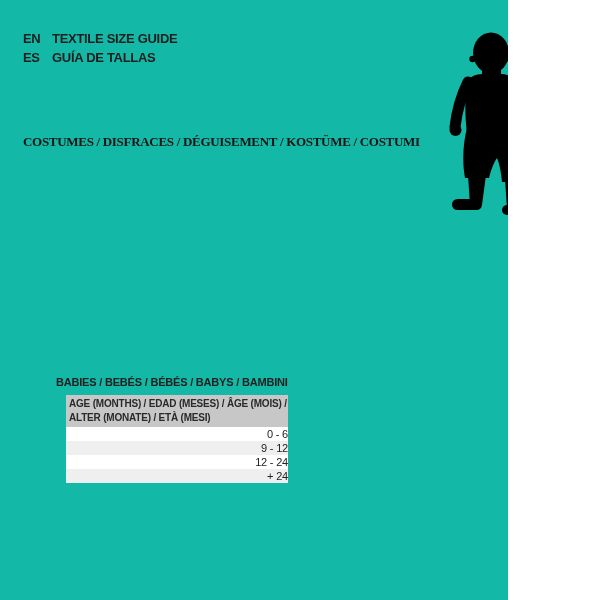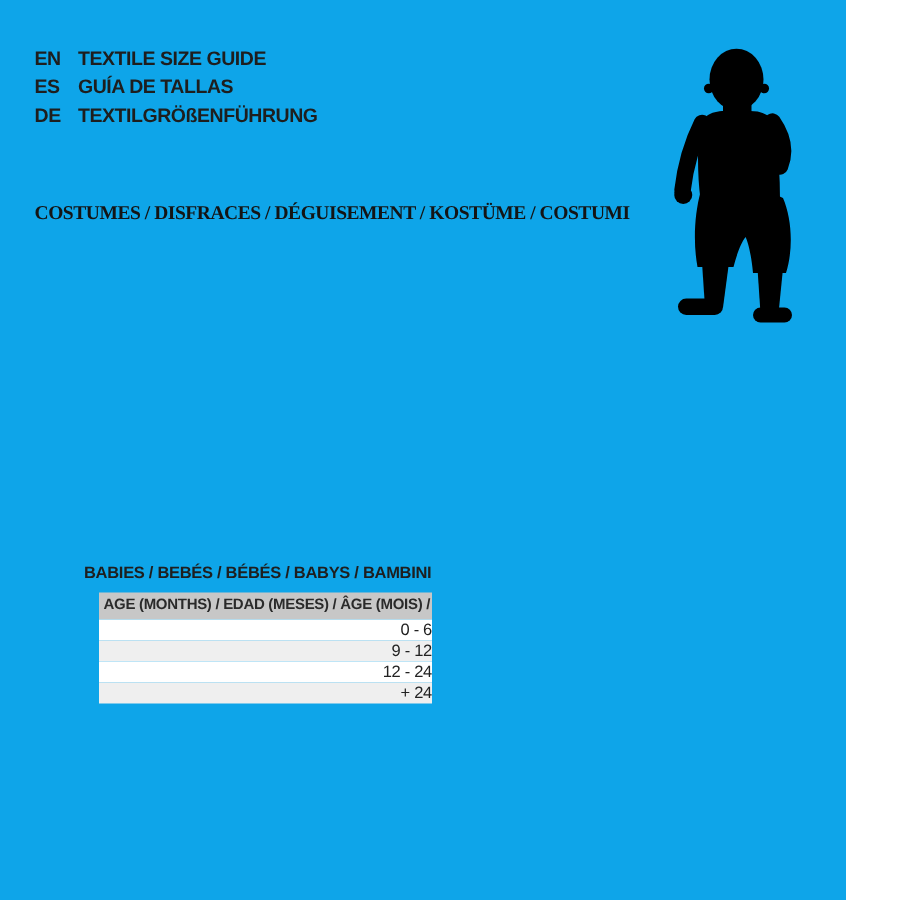--- a/index.html
+++ b/index.html
@@ -2,23 +2,23 @@
 <html><head>
 <meta charset="utf-8">
 <style>
   html, body {
     margin: 0;
     padding: 0;
     background: #ffffff;
   }
   .canvas {
     position: relative;
-    width: 564px;
+    width: 508px;
     height: 600px;
-    background: #0ea5e9;
+    background: #14b8a6;
     overflow: hidden;
     font-family: "Liberation Sans", "DejaVu Sans", sans-serif;
     color: #1e1e1e;
   }
 
   
   .lang-list {
     position: absolute;
     left: 23px;
     top: 29px;
@@ -110,24 +110,20 @@
 
   <div class="lang-list">
     <div class="lang-row">
       <span class="lang-code">EN</span>
       <span class="lang-label">TEXTILE SIZE GUIDE</span>
     </div>
     <div class="lang-row">
       <span class="lang-code">ES</span>
       <span class="lang-label">GUÍA DE TALLAS</span>
     </div>
-    <div class="lang-row">
-      <span class="lang-code">DE</span>
-      <span class="lang-label">TEXTILGRÖßENFÜHRUNG</span>
-    </div>
   </div>
 
   <div class="category-title">COSTUMES / DISFRACES / DÉGUISEMENT / KOSTÜME / COSTUMI</div>
 
   <div class="silhouette">
     <svg viewBox="0 0 80 185" xmlns="http://www.w3.org/2000/svg" aria-hidden="true">
       <g fill="#000000" stroke="none">
 
         <ellipse cx="42" cy="22" rx="18" ry="20.5"></ellipse>
 
@@ -153,20 +149,21 @@
         <rect x="53" y="174" width="26" height="10" rx="5"></rect>
       </g>
     </svg>
   </div>
 
   <div class="section-title">BABIES / BEBÉS / BÉBÉS / BABYS / BAMBINI</div>
 
   <div class="size-table">
     <div class="thead">
       <div>AGE (MONTHS) / EDAD (MESES) / ÂGE (MOIS) /</div>
+      <div>ALTER (MONATE) / ETÀ (MESI)</div>
     </div>
     <div class="trow">0 - 6</div>
     <div class="trow stripe">9 - 12</div>
     <div class="trow">12 - 24</div>
     <div class="trow stripe">+ 24</div>
   </div>
 
 </div>
 
 </body></html>

